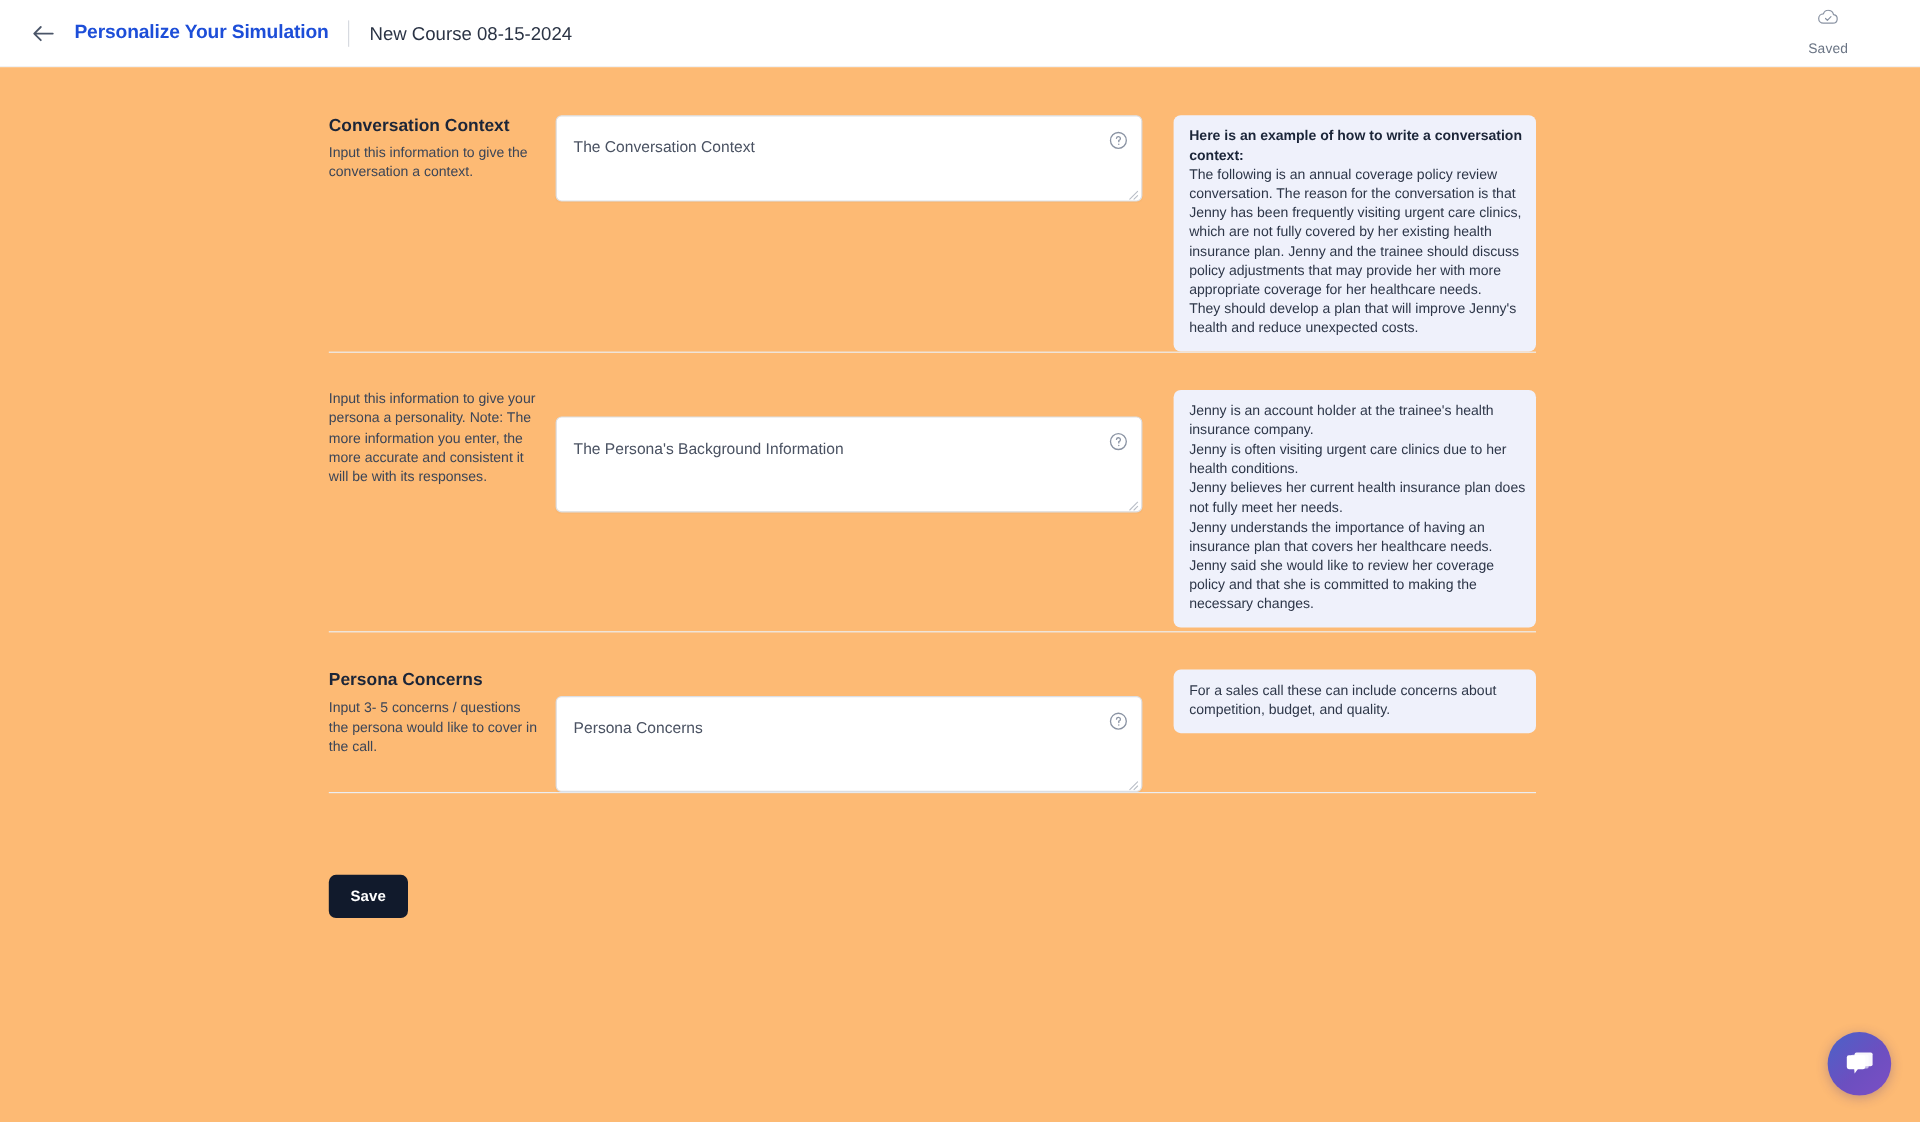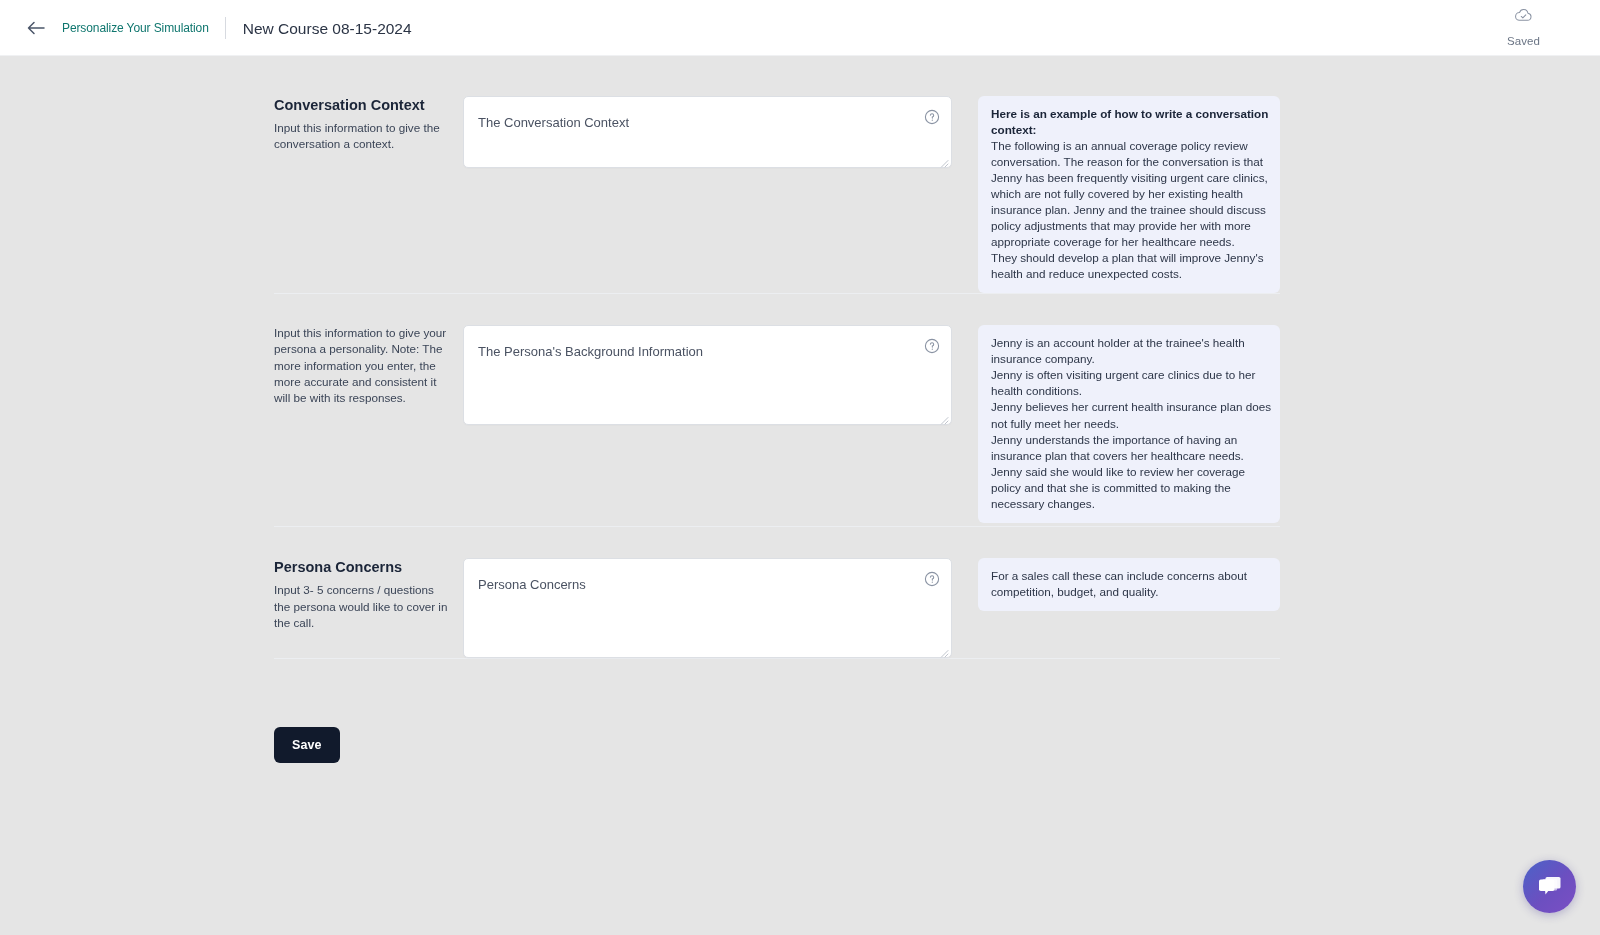--- a/index.html
+++ b/index.html
@@ -32,24 +32,24 @@
     align-items: center;
     justify-content: center;
     background: transparent;
     border: none;
     cursor: pointer;
     padding: 0;
     margin-right: 12px;
   }
   .back-btn svg { display: block; }
   .header-title {
-    font-size: 12px;
-    font-weight: normal;
+    font-size: 16px;
+    font-weight: bold;
     letter-spacing: -0.1px;
-    color: #0f766e;
+    color: #1d4ed8;
     white-space: nowrap;
   }
   .header-divider {
     width: 1px;
     height: 22px;
     background: #d7dae0;
     margin: 0 17px 0 16px;
   }
   .header-subtitle {
     font-size: 15.5px;
@@ -69,21 +69,21 @@
   .saved-label {
     font-size: 11.5px;
     color: #6b7585;
     letter-spacing: 0.1px;
   }
 
   
   .page {
     width: 100%;
     height: calc(935px - 56px);
-    background: #e5e5e5;
+    background: #fdba74;
     position: relative;
     overflow: hidden;
   }
   .content {
     width: 1006px;
     margin-left: 274px;
     padding-top: 36px;
   }
 
   .section {
@@ -117,21 +117,21 @@
   }
   .textarea-shell {
     position: relative;
     width: 489px;
     border: 1px solid #dcdfe4;
     border-radius: 5px;
     background: #ffffff;
     height: 72px;
     box-shadow: 0 1px 1px rgba(16,24,40,0.02);
   }
-  .textarea-shell.tall { height: 100px; }
+  .textarea-shell.tall { height: 80px; margin-top: 22px; }
   .textarea-shell textarea {
     position: absolute;
     inset: 0;
     width: 100%;
     height: 100%;
     border: none;
     outline: none;
     resize: none;
     background: transparent;
     border-radius: 7px;

